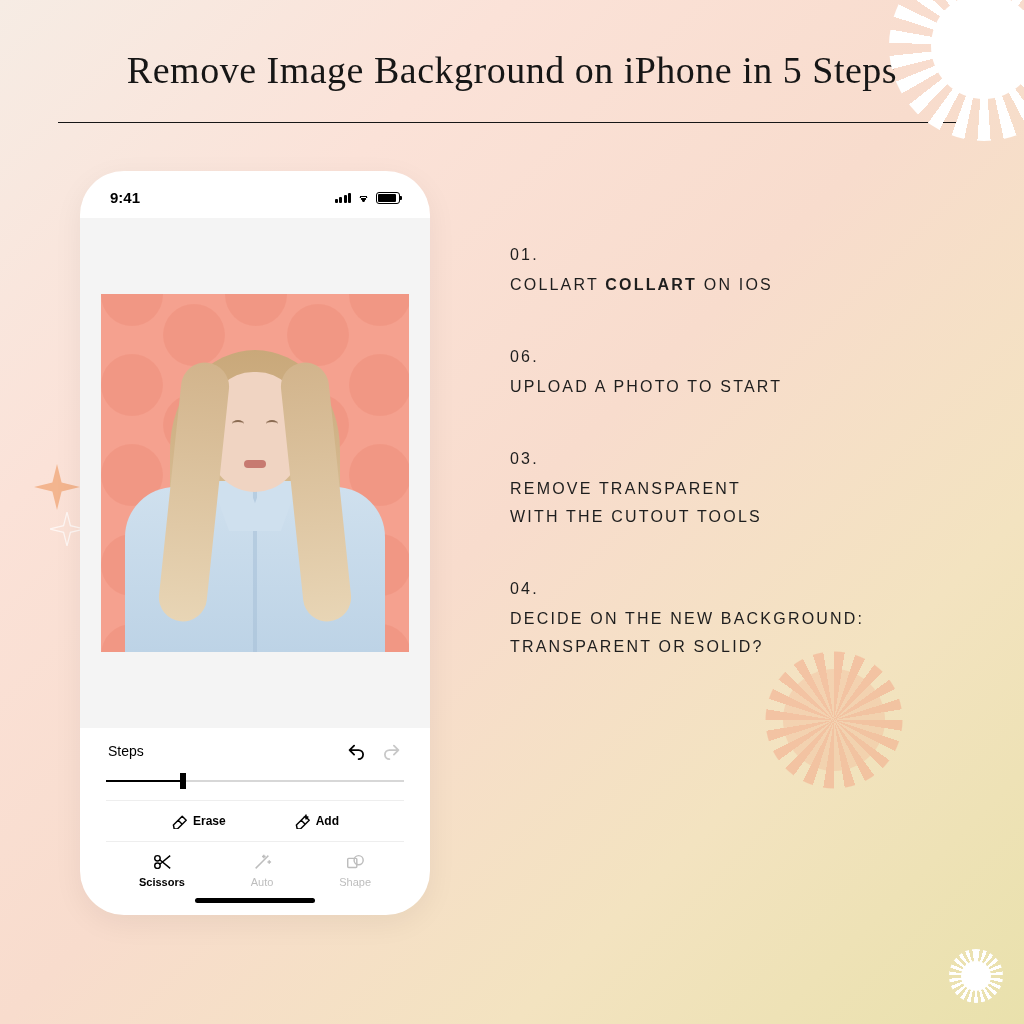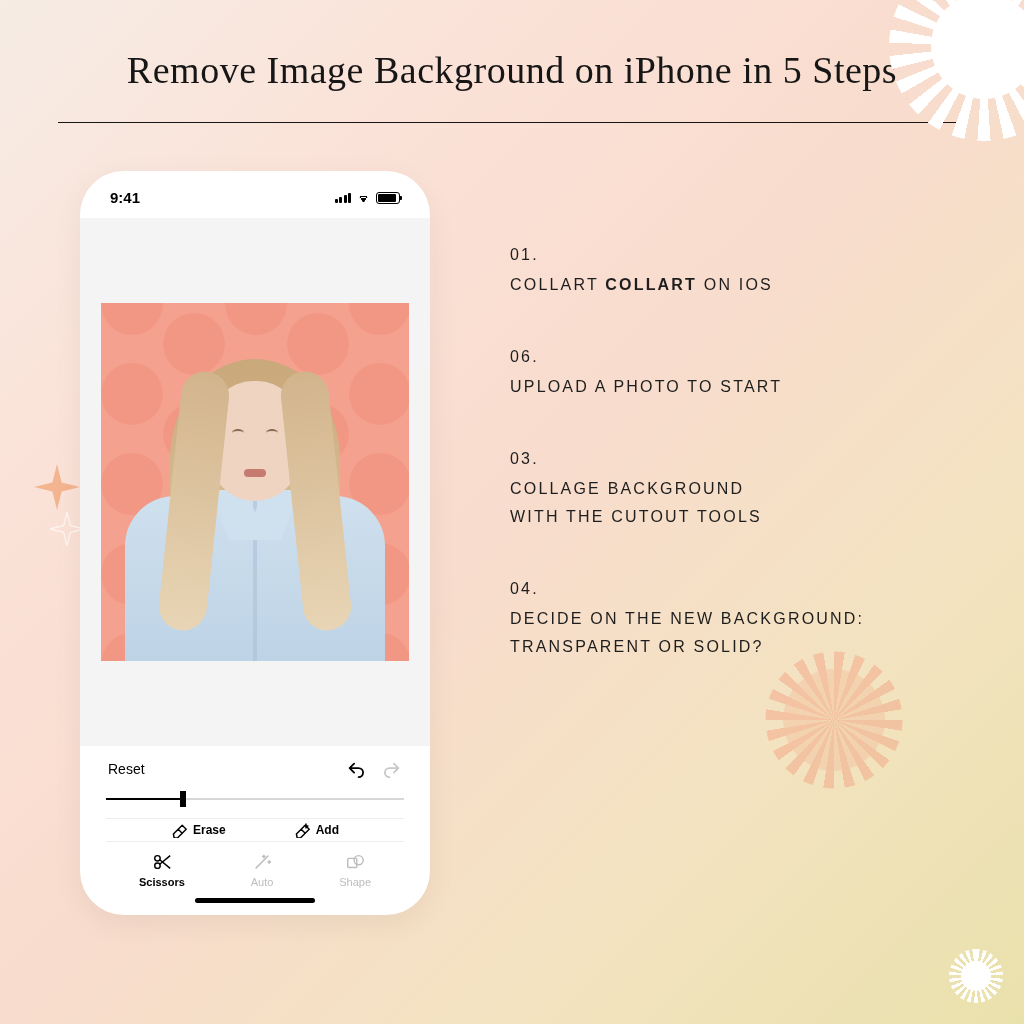--- a/index.html
+++ b/index.html
@@ -122,21 +122,21 @@
   .hair-front::before{left:-20px;transform:rotate(6deg);} .hair-front::after{right:-20px;transform:rotate(-6deg);}
   
   .controls { padding:8px 10px 0 10px; }
   .row1{display:flex;justify-content:space-between;align-items:center;font-size:14px;padding:6px 2px 10px 2px;}
   .undo-redo{display:flex;gap:20px;}
   .undo-redo svg{width:18px;height:18px;fill:none;stroke-width:2;}
   .slider{position:relative;height:18px;margin:2px 0 10px 0;}
   .slider-track{position:absolute;left:0;right:0;top:50%;height:2px;background:#d7d7d7;transform:translateY(-50%);}
   .slider-fill{position:absolute;left:0;top:50%;height:2px;background:#000;transform:translateY(-50%);}
   .slider-thumb{position:absolute;top:50%;width:6px;height:16px;background:#000;transform:translate(-50%,-50%);}
-  .row2{display:flex;justify-content:center;gap:68px;border-top:1px solid #eee;border-bottom:1px solid #eee;padding:3px 0;text-align:right;}
+  .row2{display:flex;justify-content:center;gap:68px;border-top:1px solid #eee;border-bottom:1px solid #eee;padding:12px 0;text-align:right;}
   .eatool{display:flex;align-items:center;gap:6px;font-size:12px;font-weight:600;}
   .eatool svg{width:16px;height:16px;stroke:#000;fill:none;stroke-width:1.8;}
   .row3{display:flex;justify-content:space-around;padding:10px 0 0 0;}
   .tabbtn{display:flex;flex-direction:column;align-items:center;gap:4px;font-size:11px;}
   .tabbtn.active{color:#000;font-weight:700;}
   .tabbtn.inactive{color:#bdbdbd;}
   .tabbtn svg{width:20px;height:20px;fill:none;stroke-width:1.6;}
   .home-ind{width:120px;height:5px;background:#000;border-radius:3px;margin:10px auto 2px auto;}
   
   .steps{padding-top:70px;flex:1;}
@@ -258,21 +258,21 @@
           <div class="face">
               <div class="lips"></div>
             </div>
           <div class="hair-front"></div>
         </div>
       </div>
     </div>
 
     <div class="controls">
       <div class="row1">
-        <span>Reset</span>
+        <span>Steps</span>
         <span class="undo-redo">
           <svg viewBox="0 0 20 20" style="stroke:#000">
               <path d="M9 4 L4 9 L9 14 M4 9 H14 A5 5 0 0 1 14 19" stroke-linecap="round" stroke-linejoin="round"></path>
             </svg>
           <svg viewBox="0 0 20 20" style="stroke:#c8c8c8">
               <path d="M11 4 L16 9 L11 14 M16 9 H6 A5 5 0 0 0 6 19" stroke-linecap="round" stroke-linejoin="round"></path>
             </svg>
         </span>
       </div>
       <div class="slider">
@@ -325,21 +325,21 @@
     <div class="step">
       <span class="num">01.</span>
       <span>COLLART </span><span class="strong">COLLART</span><span> ON IOS</span>
     </div>
     <div class="step">
       <span class="num">06.</span>
       <span>UPLOAD A PHOTO TO START</span>
     </div>
     <div class="step">
       <span class="num">03.</span>
-      <span>COLLAGE BACKGROUND</span><br>
+      <span>REMOVE TRANSPARENT</span><br>
       <span>WITH THE CUTOUT TOOLS</span>
     </div>
     <div class="step">
       <span class="num">04.</span>
       <span>DECIDE ON THE NEW BACKGROUND:</span><br>
       <span>TRANSPARENT OR SOLID?</span>
     </div>
   </div>
 </div>
 

